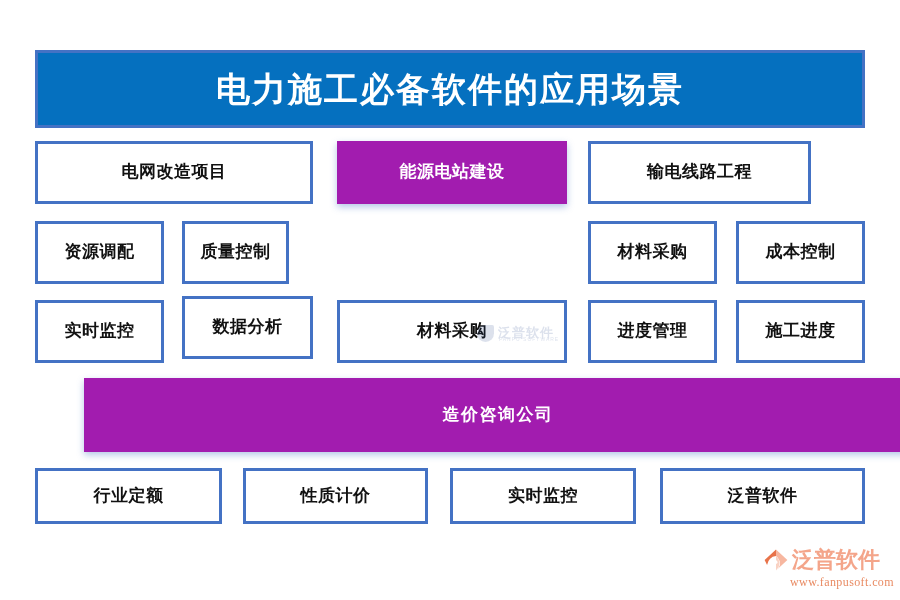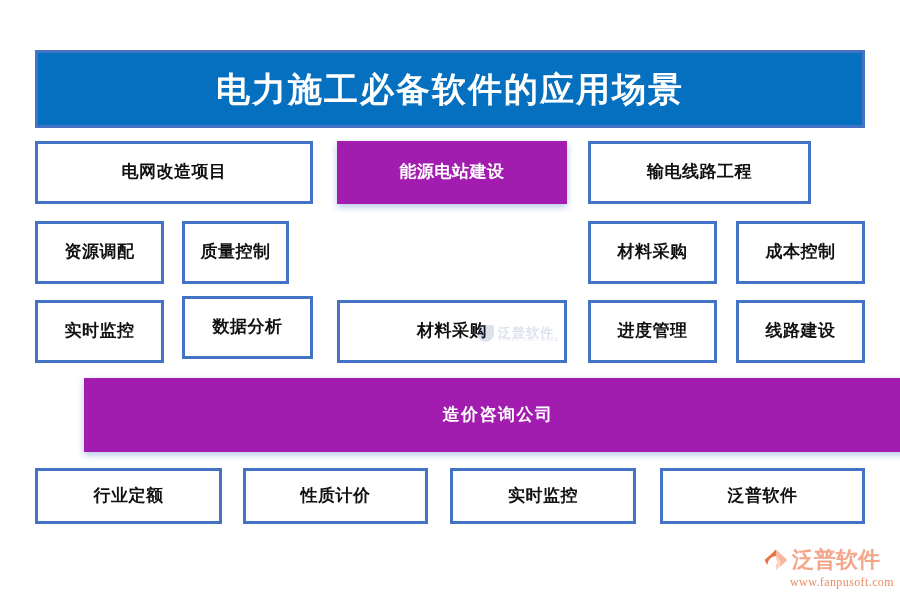--- a/index.html
+++ b/index.html
@@ -150,21 +150,21 @@
 
   <div class="node outline row3" style="left:35px; top:221px; width:129px;">资源调配</div>
   <div class="node outline row3" style="left:182px; top:221px; width:107px;text-align:right;">质量控制</div>
   <div class="node outline row3" style="left:588px; top:221px; width:129px;">材料采购</div>
   <div class="node outline row3" style="left:736px; top:221px; width:129px;">成本控制</div>
 
   <div class="node outline row4" style="left:35px; top:300px; width:129px;">实时监控</div>
   <div class="node outline row4" style="left:182px; top:296px; width:131px;">数据分析</div>
   <div class="node outline row4" style="left:337px; top:300px; width:230px;">材料采购</div>
   <div class="node outline row4" style="left:588px; top:300px; width:129px;">进度管理</div>
-  <div class="node outline row4" style="left:736px; top:300px; width:129px;">线路建设</div>
+  <div class="node outline row4" style="left:736px; top:300px; width:129px;">施工进度</div>
 
   <div class="watermark-faint">
     <div class="wm-mark"></div>
     <div class="wm-text">泛普软件</div>
     <div class="wm-sub">FANPU SOFTWARE</div>
   </div>
 
   <div class="node filled banner">造价咨询公司</div>
 
   <div class="node outline row6" style="left:35px; top:468px; width:187px;">行业定额</div>

